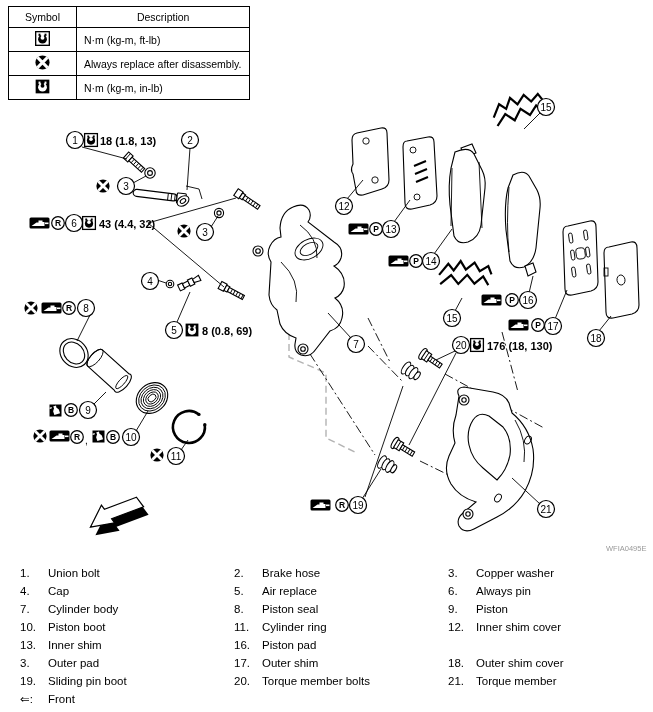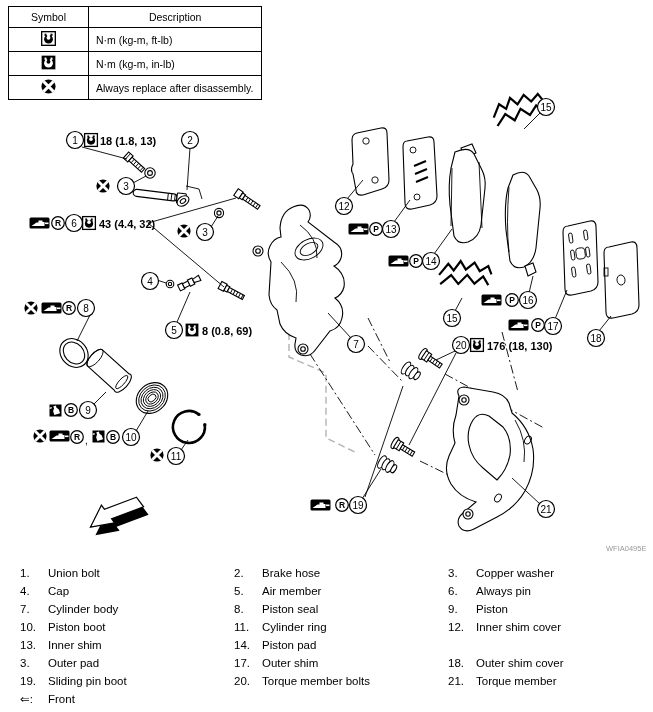--- a/index.html
+++ b/index.html
@@ -1,20 +1,20 @@
 <!DOCTYPE html>
 <html><head>
 <meta charset="utf-8">
 <style>
   html,body{margin:0;padding:0;background:#fff;}
   body{width:653px;height:712px;position:relative;font-family:"Liberation Sans",sans-serif;color:#000;overflow:hidden;}
   
   .legend{position:absolute;left:8px;top:6px;border-collapse:collapse;background:#fff;}
   .legend th,.legend td{border:1.2px solid #000;font-size:10.5px;font-weight:normal;white-space:nowrap;}
-  .legend th{height:20px;padding:0 22px;text-align:center;}
+  .legend th{height:20px;padding:0 16px;text-align:center;}
   .legend td{height:21px;margin-top:44px;}
   .legend td.sym{width:46px;text-align:center;vertical-align:middle;}
   .legend td.desc{padding:0 8px 0 7px;}
   
   .diagram{position:absolute;left:0;top:0;}
   text{font-family:"Liberation Sans",sans-serif;fill:#000;}
   .part{fill:#fff;stroke:#000;stroke-width:1.1;}
   .det{fill:none;stroke:#000;stroke-width:0.9;}
   .ln{stroke:#000;stroke-width:0.9;fill:none;}
   .axis{stroke:#000;stroke-width:0.9;fill:none;stroke-dasharray:9 3 2 3;}
@@ -75,29 +75,29 @@
     <th>Description</th>
   </tr>
   <tr>
     <td class="sym"><svg width="15" height="15" viewBox="0 0 14 14">
             <use href="#ico-wrench"></use>
           </svg></td>
     <td class="desc">N·m (kg-m, ft-lb)</td>
   </tr>
   <tr>
     <td class="sym"><svg width="15" height="15" viewBox="0 0 14 14">
+            <use href="#ico-replace"></use>
+          </svg></td>
+    <td class="desc">Always replace after disassembly.</td>
+  </tr>
+  <tr>
+    <td class="sym"><svg width="15" height="15" viewBox="0 0 14 14">
             <use href="#ico-wrench-inv"></use>
           </svg></td>
     <td class="desc">N·m (kg-m, in-lb)</td>
-  </tr>
-  <tr>
-    <td class="sym"><svg width="15" height="15" viewBox="0 0 14 14">
-            <use href="#ico-replace"></use>
-          </svg></td>
-    <td class="desc">Always replace after disassembly.</td>
   </tr>
 </tbody>
   </table>
 
 <svg class="diagram" width="653" height="558" viewBox="0 0 653 558">
 
   <g>
     <path class="gdash" d="M289,333 L289,357 L326,373 L326,438 L357,453"></path>
     <line class="axis" x1="368" y1="318" x2="390" y2="362"></line>
     <line class="axis" x1="368" y1="346" x2="402" y2="381"></line>
@@ -506,36 +506,36 @@
 </svg>
 
 <div class="plist">
   <div class="prow">
     <div><span class="pnum">1.</span><span>Union bolt</span></div>
     <div><span class="pnum">2.</span><span>Brake hose</span></div>
     <div><span class="pnum">3.</span><span>Copper washer</span></div>
   </div>
   <div class="prow">
     <div><span class="pnum">4.</span><span>Cap</span></div>
-    <div><span class="pnum">5.</span><span>Air member</span></div>
+    <div><span class="pnum">5.</span><span>Air replace</span></div>
     <div><span class="pnum">6.</span><span>Always pin</span></div>
   </div>
   <div class="prow">
     <div><span class="pnum">7.</span><span>Cylinder body</span></div>
     <div><span class="pnum">8.</span><span>Piston seal</span></div>
     <div><span class="pnum">9.</span><span>Piston</span></div>
   </div>
   <div class="prow">
     <div><span class="pnum">10.</span><span>Piston boot</span></div>
     <div><span class="pnum">11.</span><span>Cylinder ring</span></div>
     <div><span class="pnum">12.</span><span>Inner shim cover</span></div>
   </div>
   <div class="prow">
     <div><span class="pnum">13.</span><span>Inner shim</span></div>
-    <div><span class="pnum">14.</span><span>Piston pad</span></div>
+    <div><span class="pnum">16.</span><span>Piston pad</span></div>
   </div>
   <div class="prow">
     <div><span class="pnum">3.</span><span>Outer pad</span></div>
     <div><span class="pnum">17.</span><span>Outer shim</span></div>
     <div><span class="pnum">18.</span><span>Outer shim cover</span></div>
   </div>
   <div class="prow">
     <div><span class="pnum">19.</span><span>Sliding pin boot</span></div>
     <div><span class="pnum">20.</span><span>Torque member bolts</span></div>
     <div><span class="pnum">21.</span><span>Torque member</span></div>

